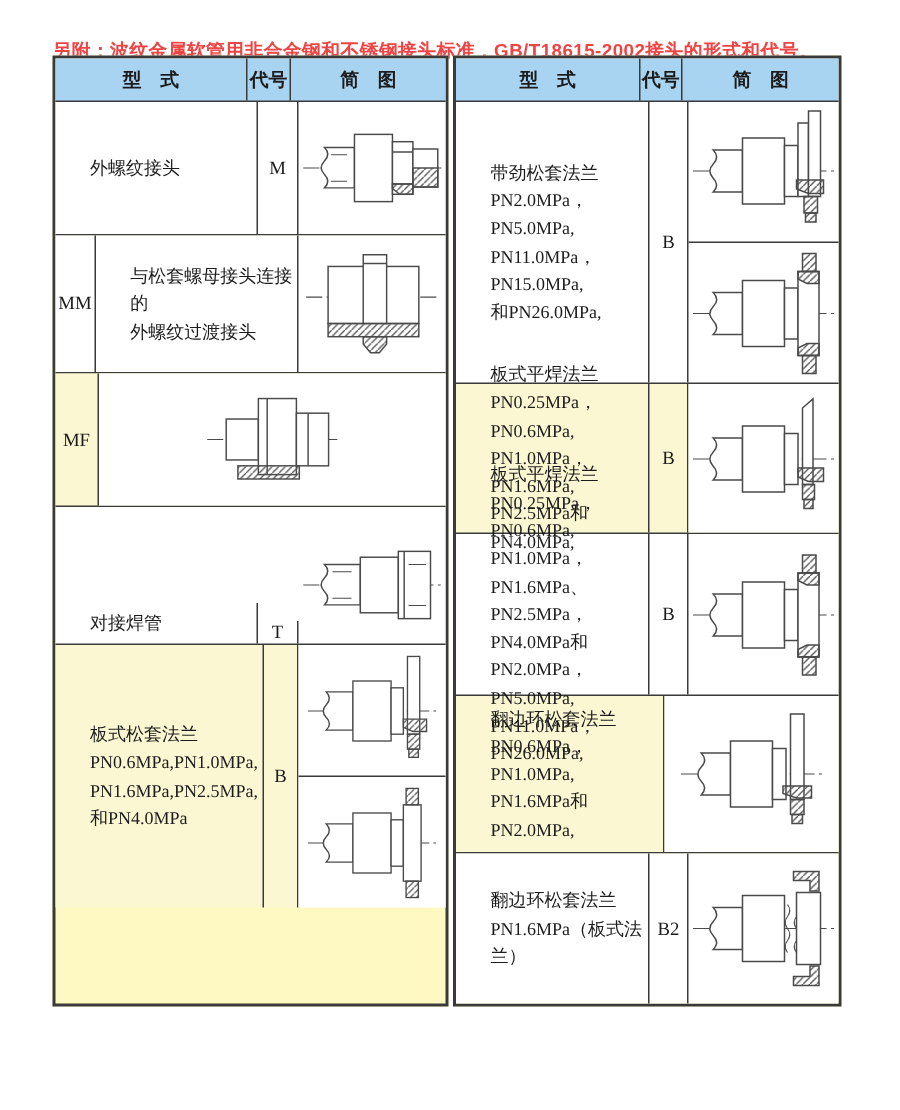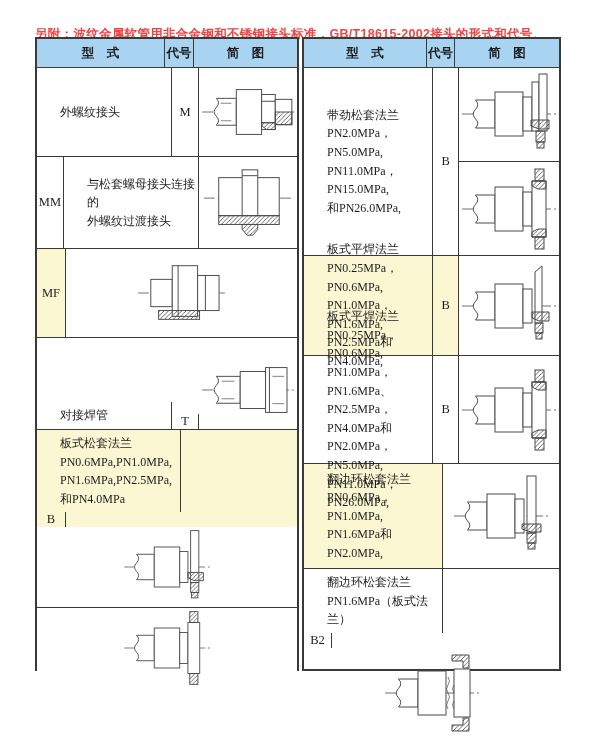--- a/index.html
+++ b/index.html
@@ -6,21 +6,21 @@
   body{width:600px;height:740px;background:#ffffff;font-family:"Liberation Serif",serif;color:#1c1c1c;}
   .doc{position:relative;width:600px;height:740px;background:#fff;overflow:hidden;}
   .title{position:absolute;left:35px;top:26px;width:540px;
          font-family:"Liberation Sans",sans-serif;font-weight:bold;
          font-size:12.5px;letter-spacing:.3px;color:#ef4444;}
   .tablewrap{position:absolute;left:35px;top:37px;display:flex;gap:3px;}
   .half{border:2px solid #3a3a3a;background:#fef9c3;box-sizing:border-box;}
   .half-left{width:264px;}
   .half-right{width:259px;}
   .row{display:flex;border-bottom:1px solid #3a3a3a;box-sizing:border-box;background:#fff;}
-  .row:last-child{border-bottom:none;flex-direction:column;}
+  .row:last-child{border-bottom:none;}
   .hl{background:#fbf7d2;}
   .hrow{height:29px;background:#a9d4f1;font-family:"Liberation Sans",sans-serif;
         font-weight:bold;font-size:12.5px;}
   .c{box-sizing:border-box;display:flex;align-items:center;justify-content:center;}
   .lc1{width:128px;border-right:1px solid #3a3a3a;}
   .lc2{width:29px;border-right:1px solid #3a3a3a;}
   .lc3{flex:1;}
   .rc1{width:123px;border-right:1px solid #3a3a3a;}
   .rc2{width:28px;border-right:1px solid #3a3a3a;}
   .rc3{flex:1;}

